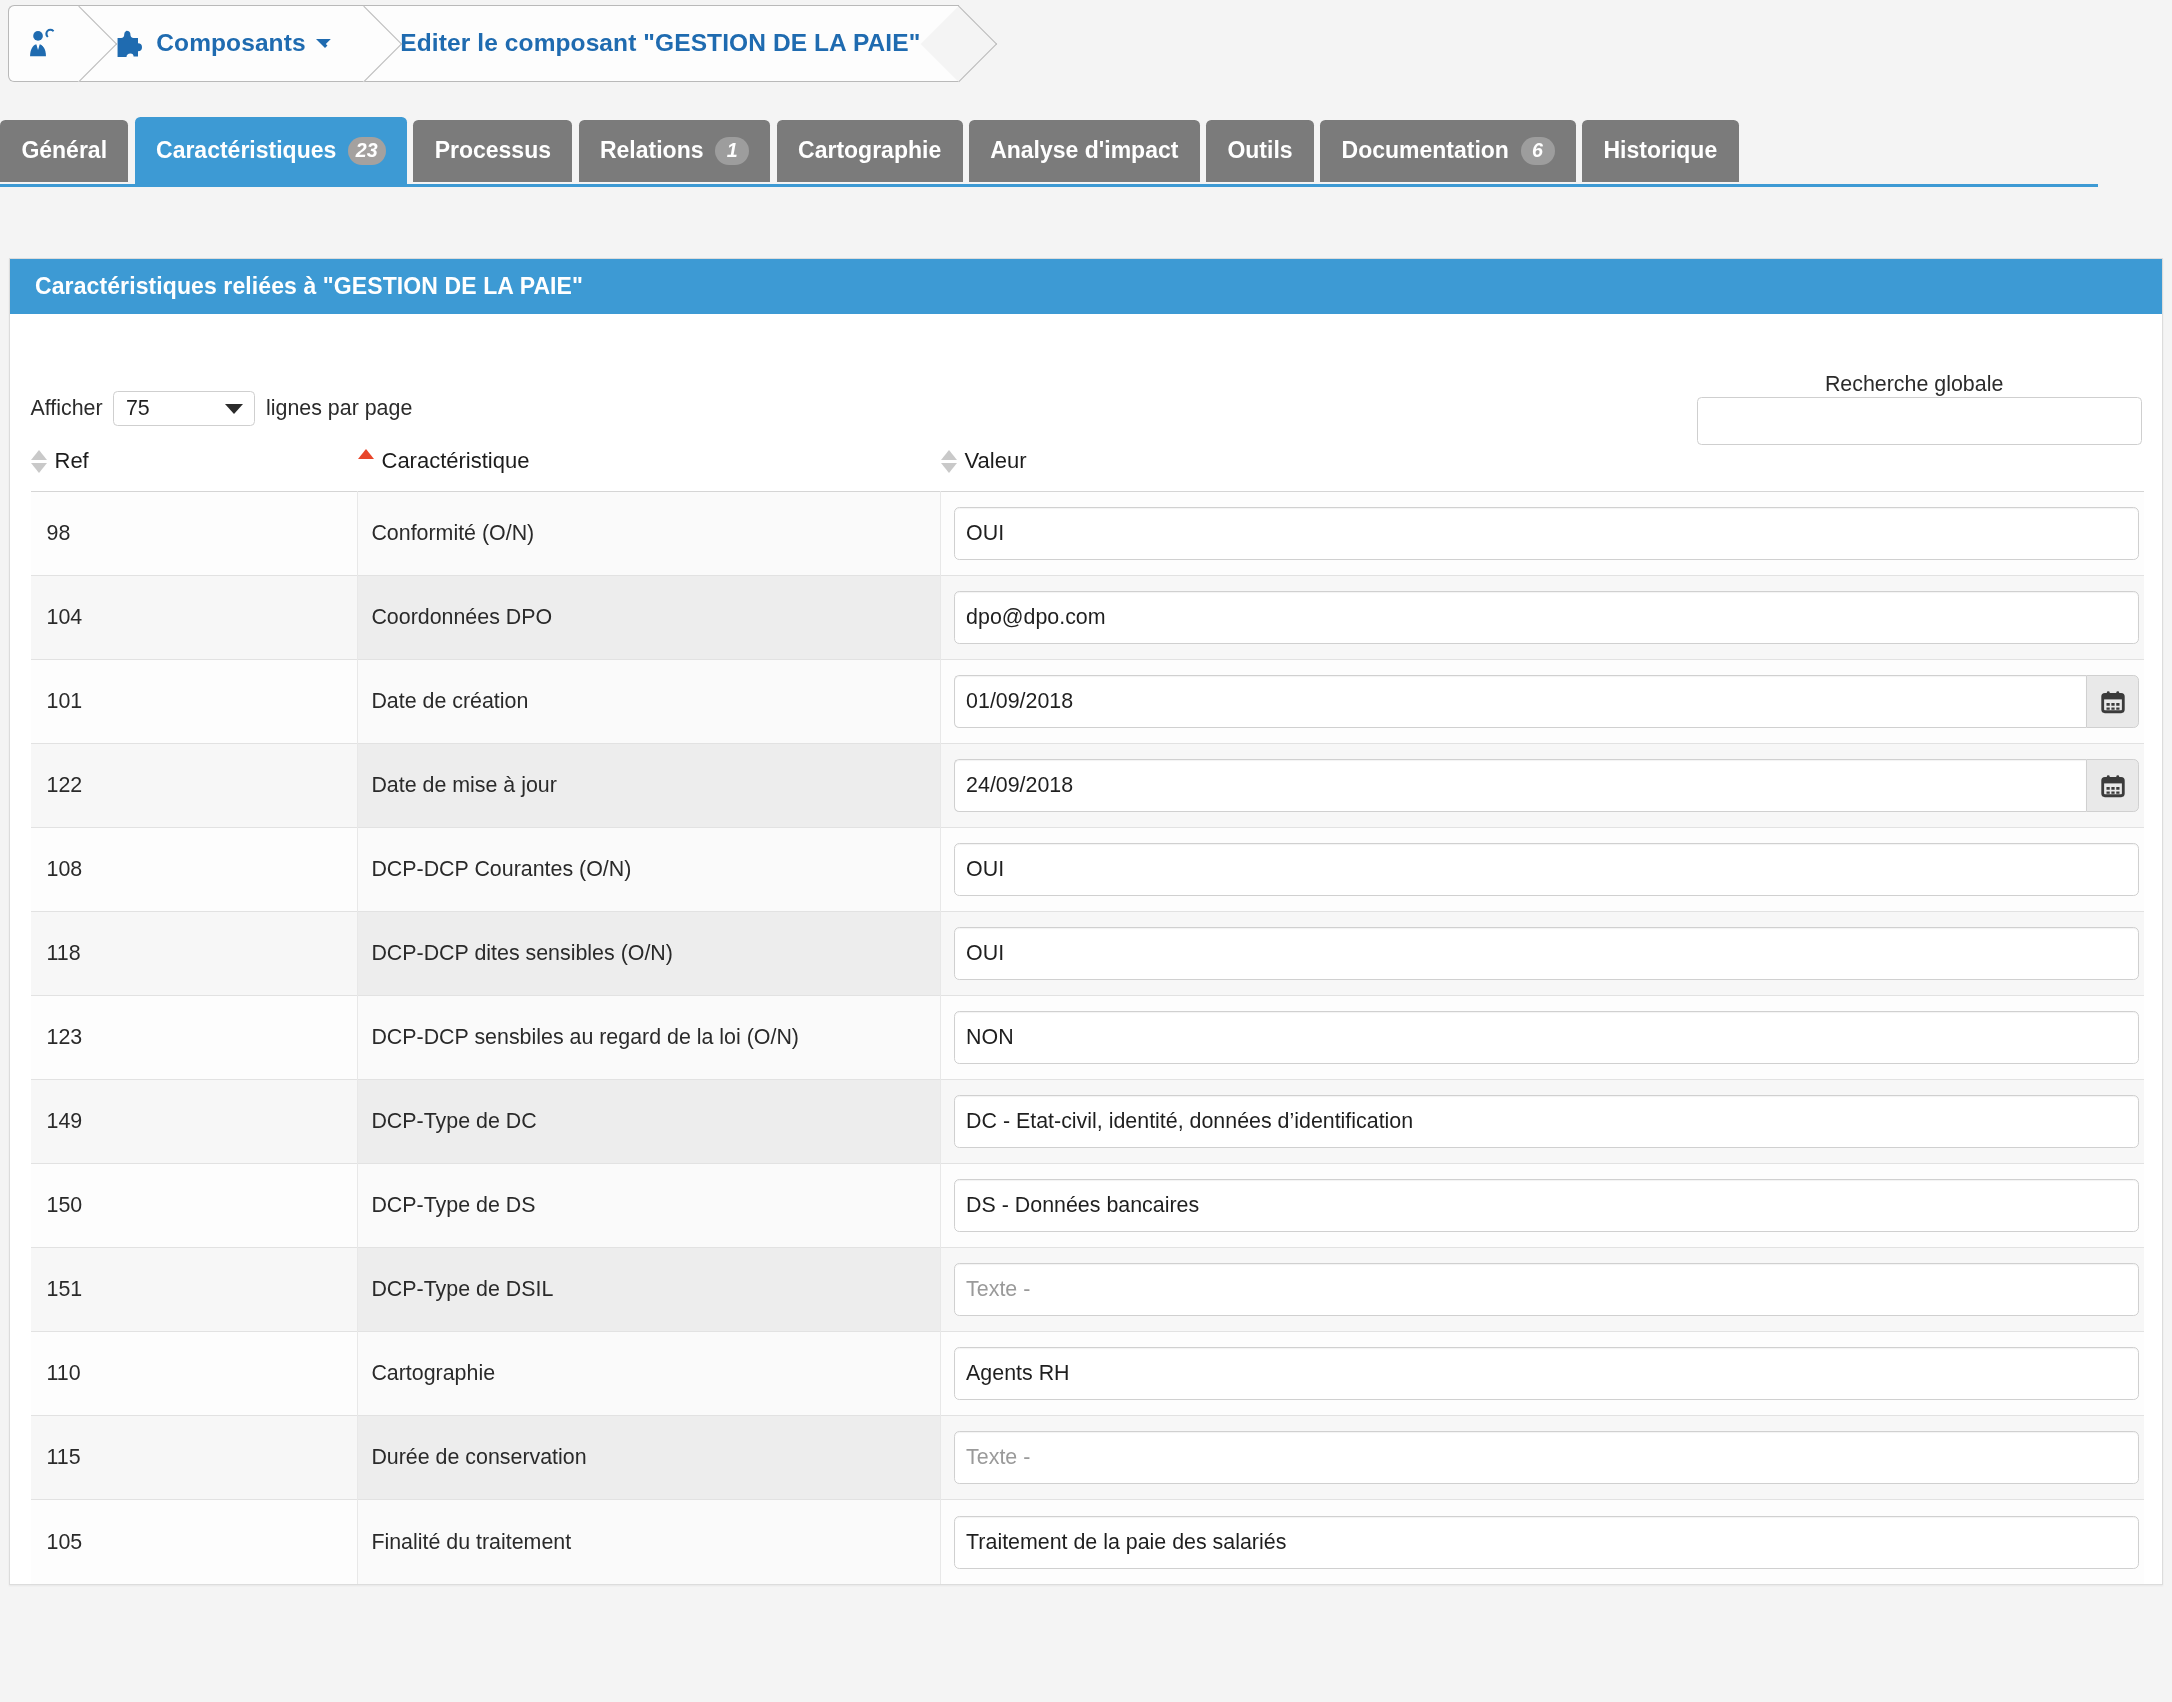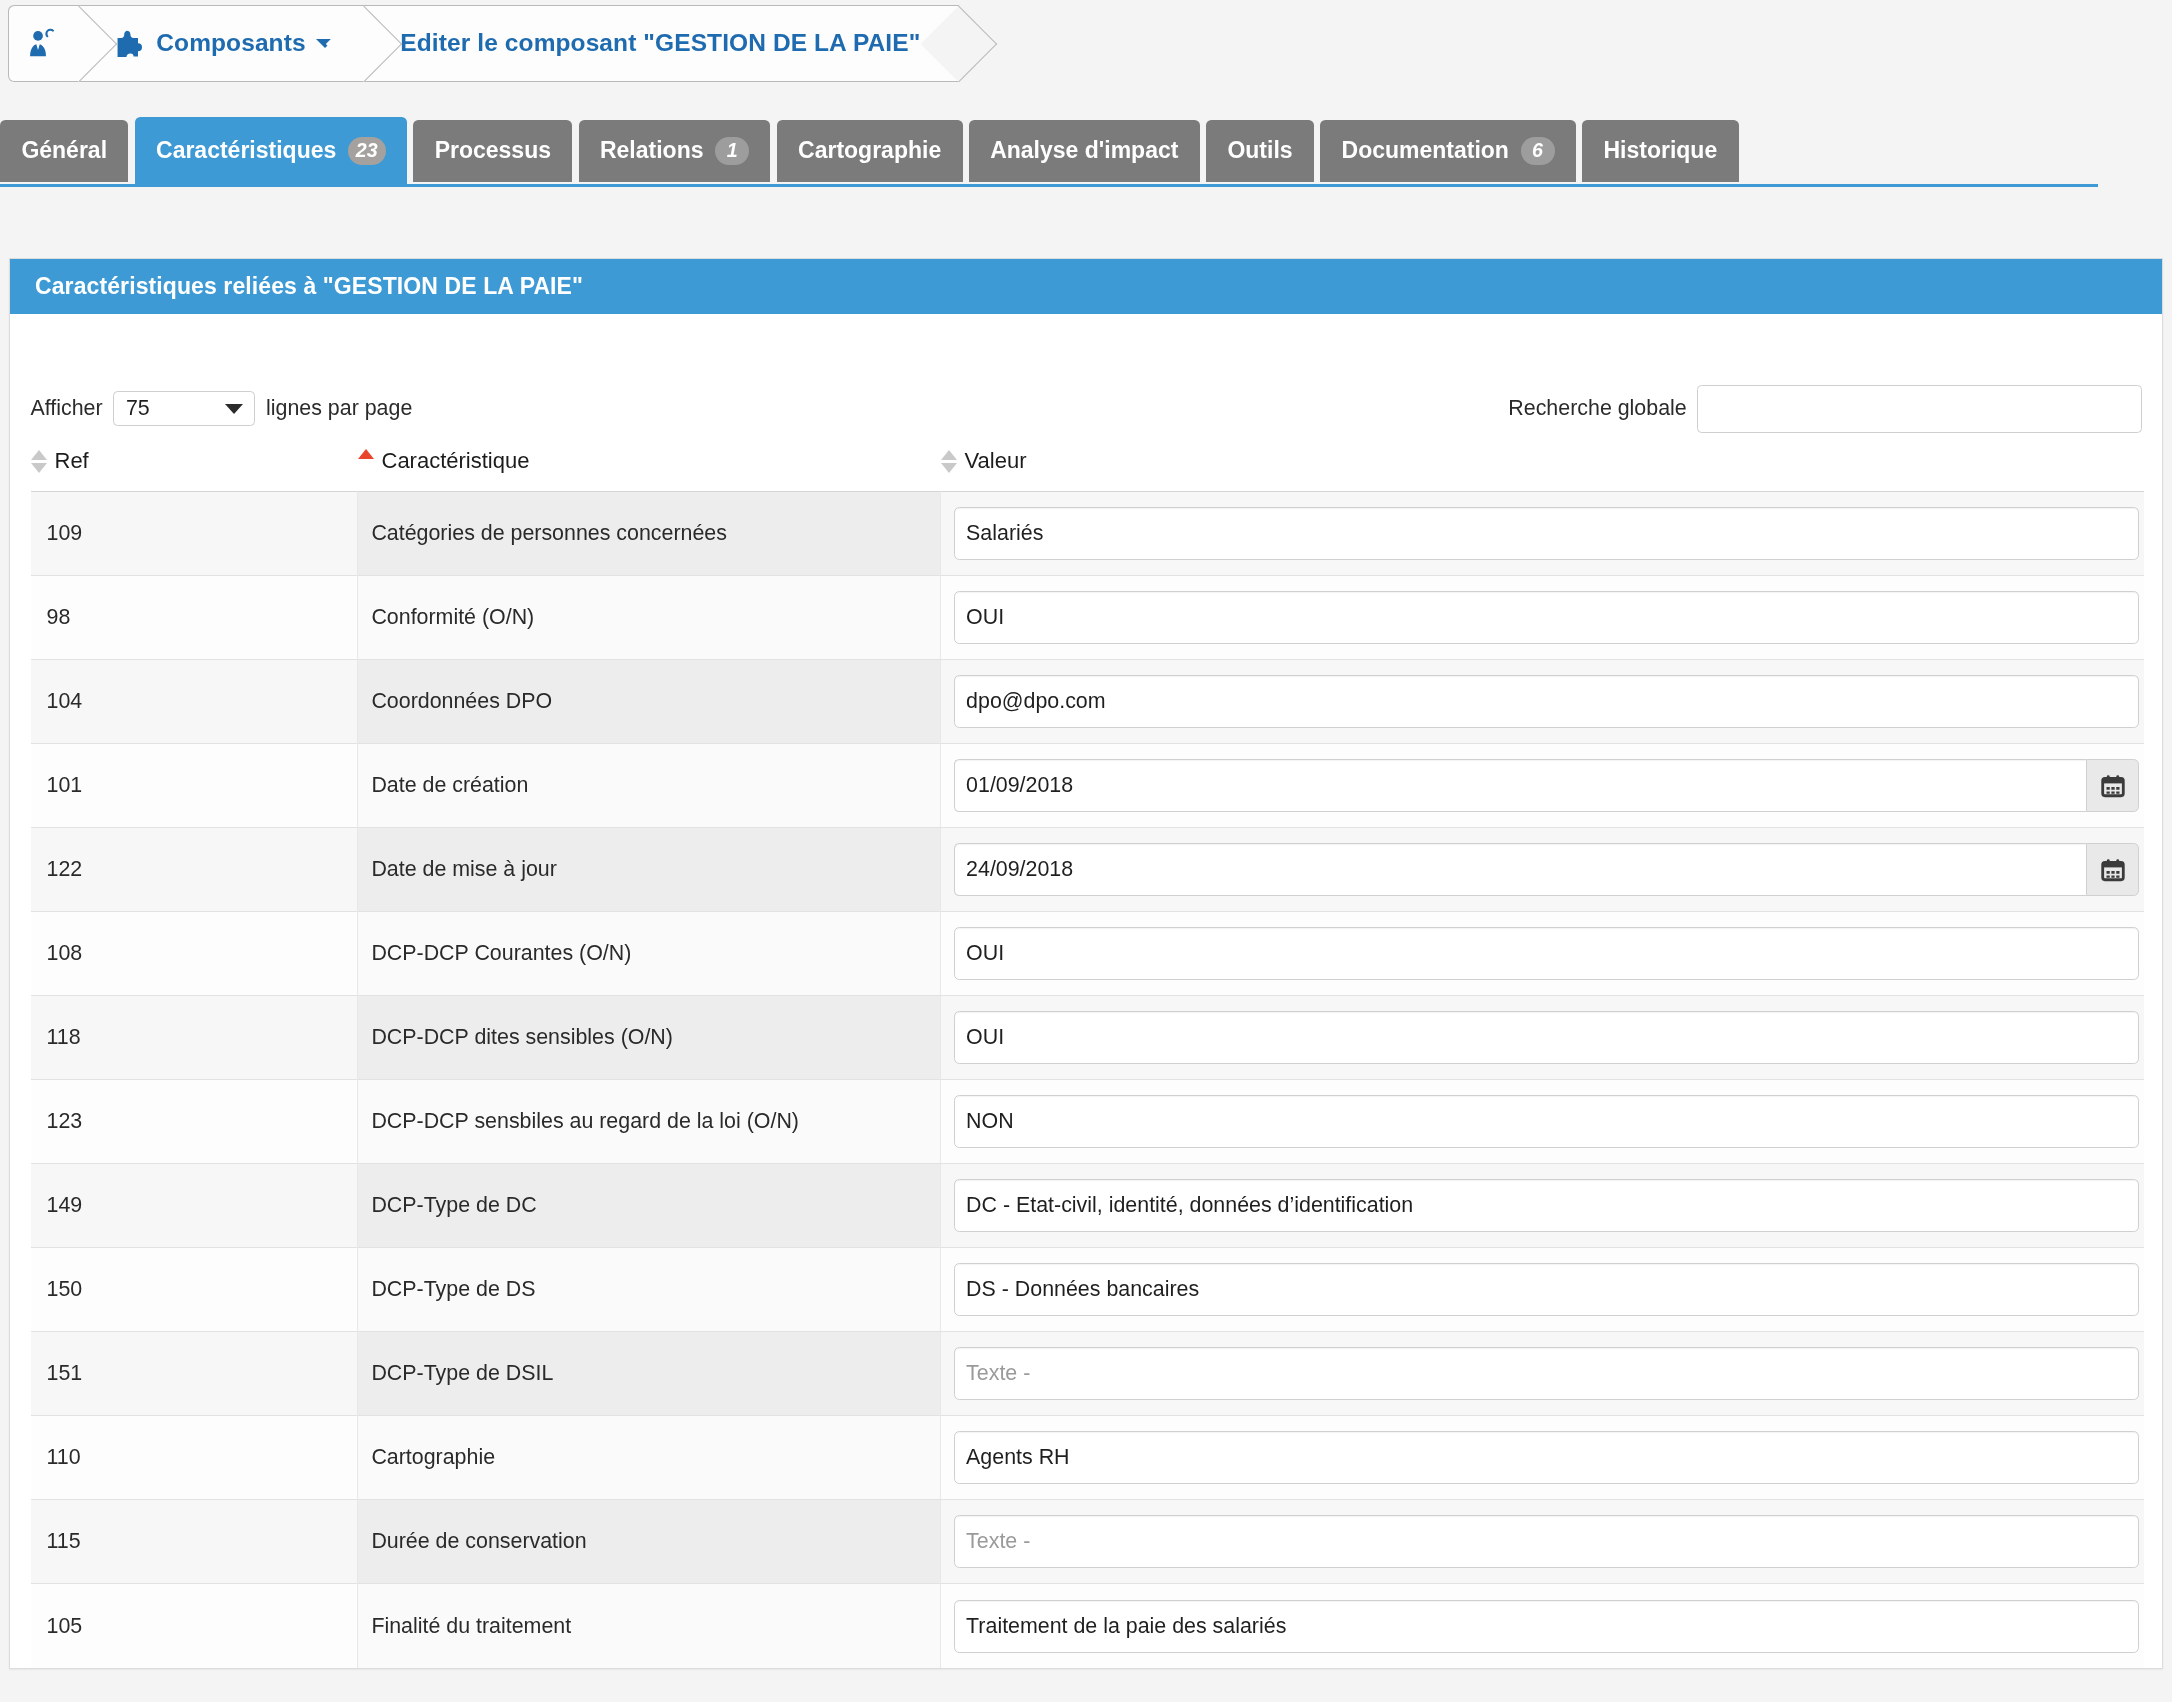--- a/index.html
+++ b/index.html
@@ -195,21 +195,21 @@
   .select-value { font-size: 21.4px; color: #1f1f1f; }
   .select-caret {
     position: absolute;
     right: 11.6px; top: 50%;
     margin-top: -4.9px;
     width: 0; height: 0;
     border-left: 9px solid transparent;
     border-right: 9px solid transparent;
     border-top: 10.7px solid #2b2b2b;
   }
-  .search-group { display: flex; align-items: center; }
+  .search-group { display: flex; align-items: center; flex-direction: column; }
   .search-label { font-size: 21.4px; color: #2b2b2b; margin-right: 9.8px; }
   .search-input {
     width: 445px;
     height: 48px;
     border: 1.3px solid #cfcfcf;
     border-radius: 4.5px;
     background: #ffffff;
     font-size: 20.5px;
     padding: 0 10.7px;
     box-sizing: border-box;
@@ -452,25 +452,20 @@
               <span class="sorter">
                 <span class="arrow-up"></span>
                   <span class="arrow-down"></span>
               </span>
               <span>Valeur</span>
             </span>
           </th>
         </tr>
       </thead>
       <tbody id="tbody">
-          <tr class="row-h odd">
-            <td class="cell-ref">109</td>
-            <td class="cell-char">Catégories de personnes concernées</td>
-            <td class="cell-val"><input type="text" class="val-input" placeholder="Texte -" value="Salariés" style=""></td>
-          </tr>
           <tr class="row-h even">
             <td class="cell-ref">98</td>
             <td class="cell-char">Conformité (O/N)</td>
             <td class="cell-val"><input type="text" class="val-input" placeholder="Texte -" value="OUI" style=""></td>
           </tr>
           <tr class="row-h odd">
             <td class="cell-ref">104</td>
             <td class="cell-char">Coordonnées DPO</td>
             <td class="cell-val"><input type="text" class="val-input" placeholder="Texte -" value="dpo@dpo.com" style=""></td>
           </tr>

